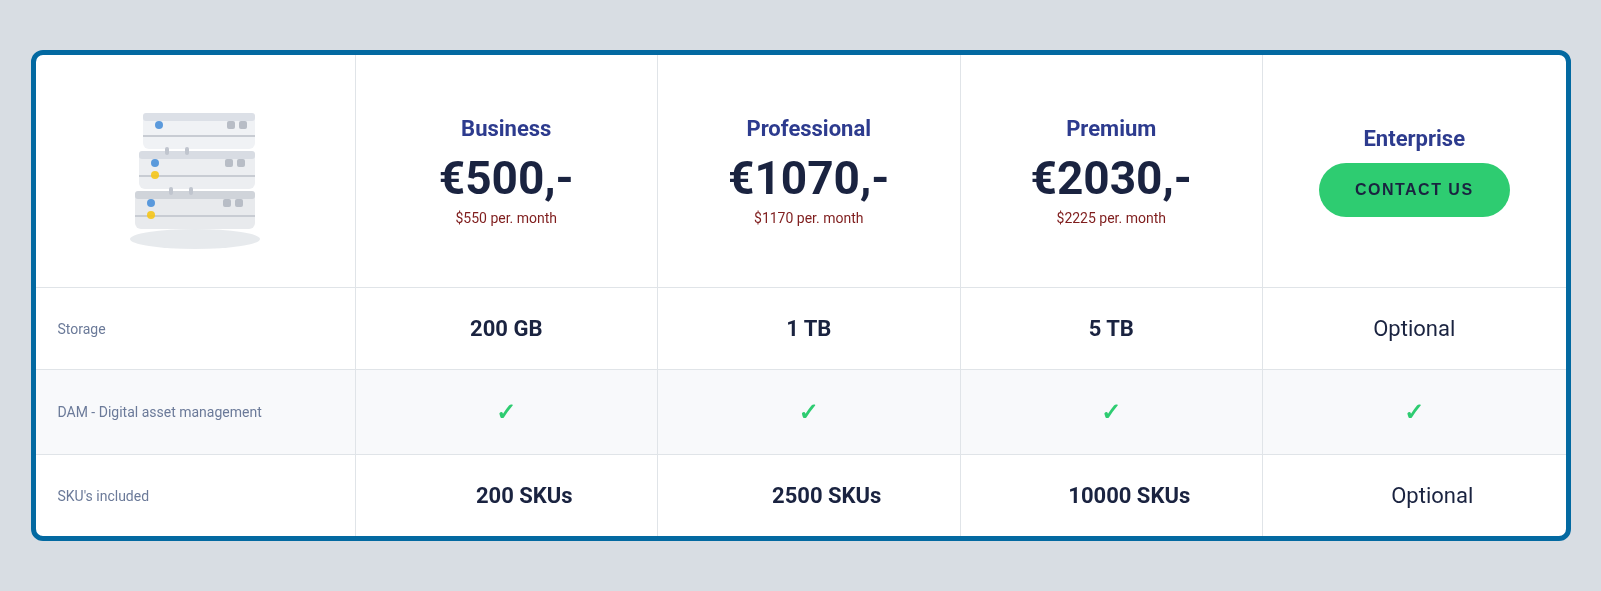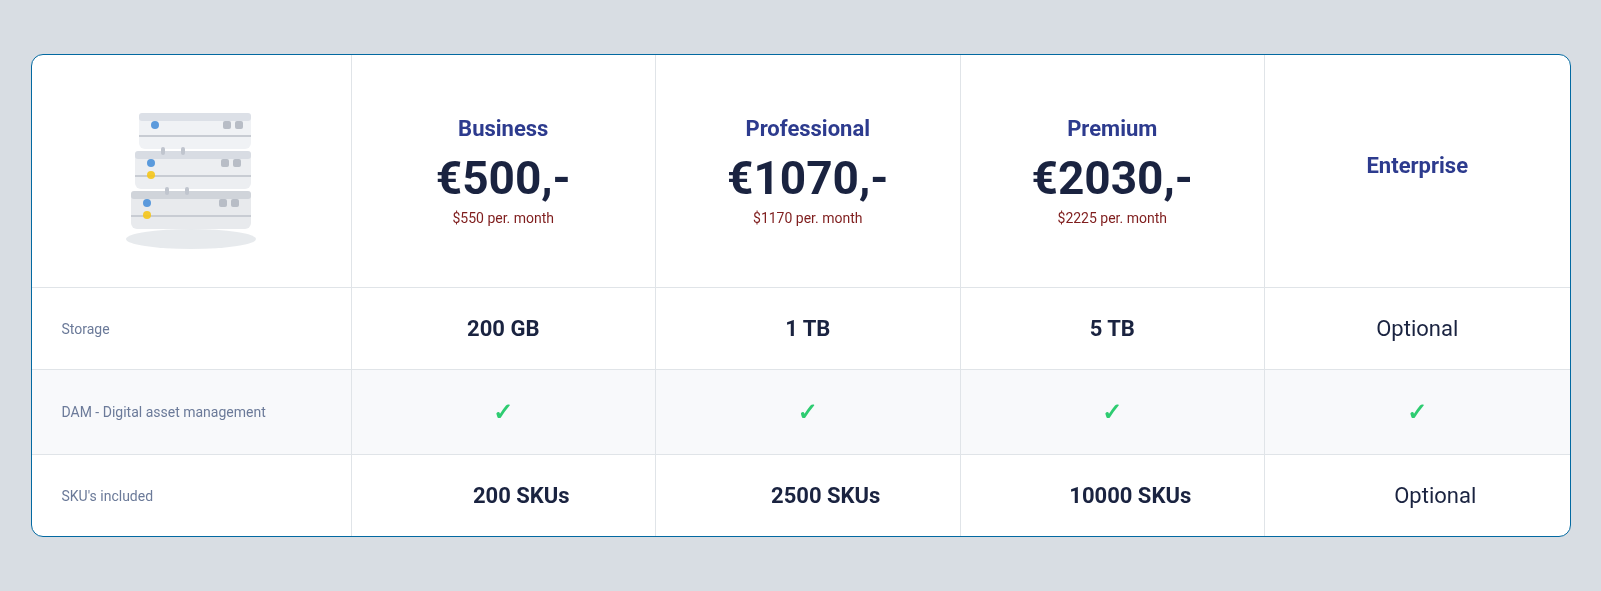--- a/index.html
+++ b/index.html
@@ -11,36 +11,36 @@
       align-items: center;
       min-height: 100vh;
       font-family: -apple-system, BlinkMacSystemFont, 'Segoe UI', Roboto, sans-serif;
     }
 
     .pricing-table {
       background: #ffffff;
       border-radius: 12px;
       overflow: hidden;
       width: 1540px;
-      border: 1px solid #0369a1;
+      border: 5px solid #0369a1;
     }
 
     .pricing-row {
       display: grid;
       grid-template-columns: 320px 1fr 1fr 1fr 1fr;
       border-bottom: 1px solid #e0e4e8;
     }
 
     .pricing-row:last-child {
       border-bottom: none;
       gap: 36px;
     }
 
     .cell {
-      padding: 28px 30px;
+      padding: 28px 22px;
       display: flex;
       flex-direction: column;
       align-items: center;
       justify-content: center;
       border-right: 1px solid #e0e4e8;
     }
 
     .cell:last-child {
       border-right: none;
     }
@@ -195,20 +195,21 @@
     </div>
 
     <div class="cell">
       <div class="plan-name">Premium</div>
       <div class="plan-price">€2030,-</div>
       <div class="plan-price-sub">$2225 per. month</div>
     </div>
 
     <div class="cell">
       <div class="plan-name">Enterprise</div>
+      <button class="contact-btn">CONTACT US</button>
     </div>
   </div>
 
   <div class="pricing-row">
     <div class="cell feature-label">
       <span class="feature-label-text">Storage</span>
     </div>
     <div class="cell">
       <span class="feature-value">200 GB</span>
     </div>

